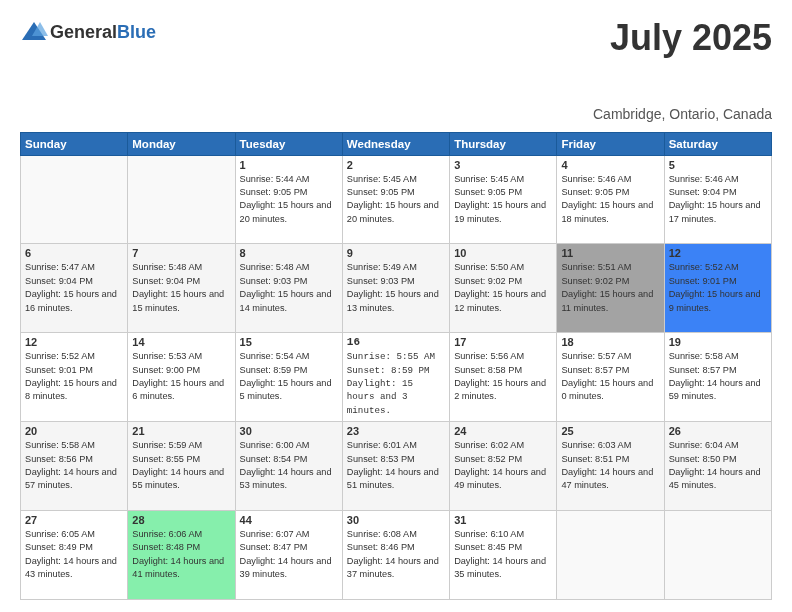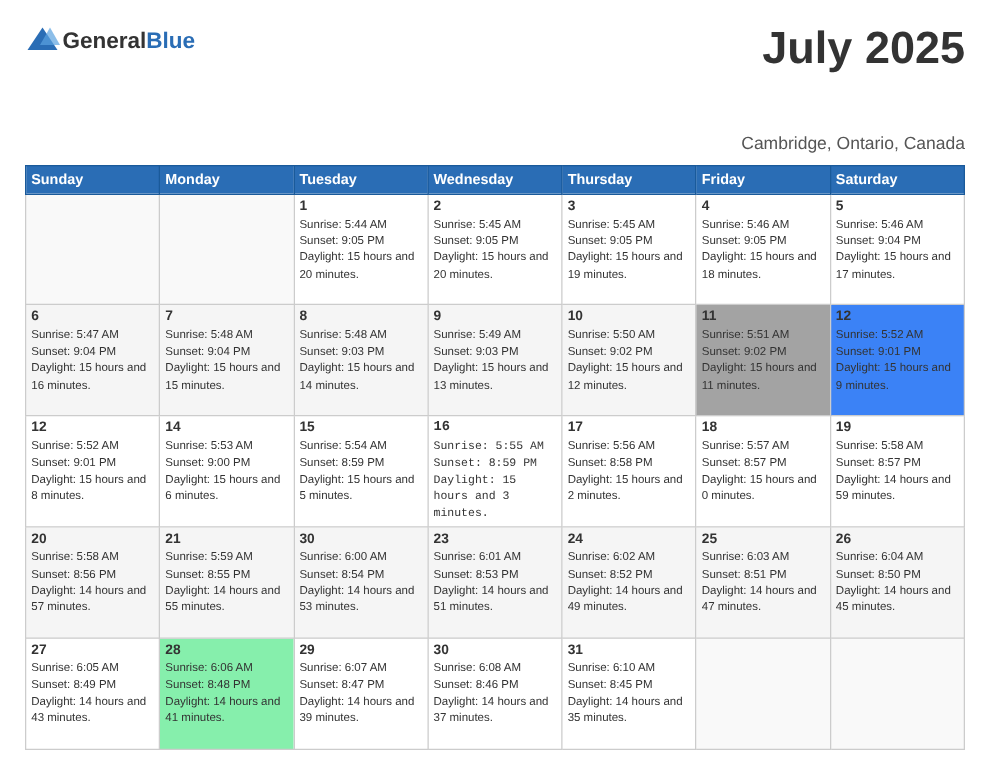--- a/index.html
+++ b/index.html
@@ -249,21 +249,21 @@
         <tr>
           <td style="background: rgb(255, 255, 255);">
             <span class="day-num">27</span>
             <div class="day-detail">Sunrise: 6:05 AM<br>Sunset: 8:49 PM<br>Daylight: 14 hours and 43 minutes.</div>
           </td>
           <td style="background: #86efac;">
             <span class="day-num">28</span>
             <div class="day-detail">Sunrise: 6:06 AM<br>Sunset: 8:48 PM<br>Daylight: 14 hours and 41 minutes.</div>
           </td>
           <td style="background: rgb(255, 255, 255);">
-            <span class="day-num">29</span>
+            <span class="day-num">44</span>
             <div class="day-detail">Sunrise: 6:07 AM<br>Sunset: 8:47 PM<br>Daylight: 14 hours and 39 minutes.</div>
           </td>
           <td style="background: rgb(255, 255, 255);">
             <span class="day-num">30</span>
             <div class="day-detail">Sunrise: 6:08 AM<br>Sunset: 8:46 PM<br>Daylight: 14 hours and 37 minutes.</div>
           </td>
           <td style="background: rgb(255, 255, 255);">
             <span class="day-num">31</span>
             <div class="day-detail">Sunrise: 6:10 AM<br>Sunset: 8:45 PM<br>Daylight: 14 hours and 35 minutes.</div>
           </td>

